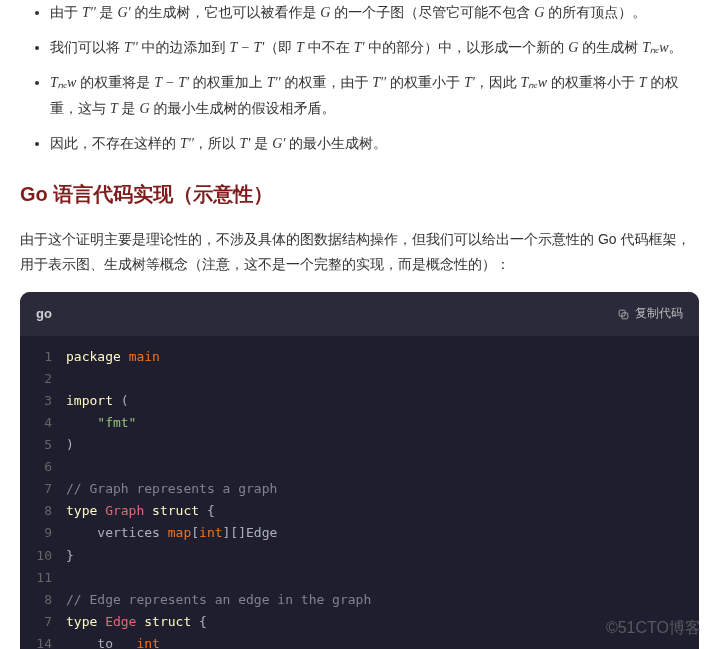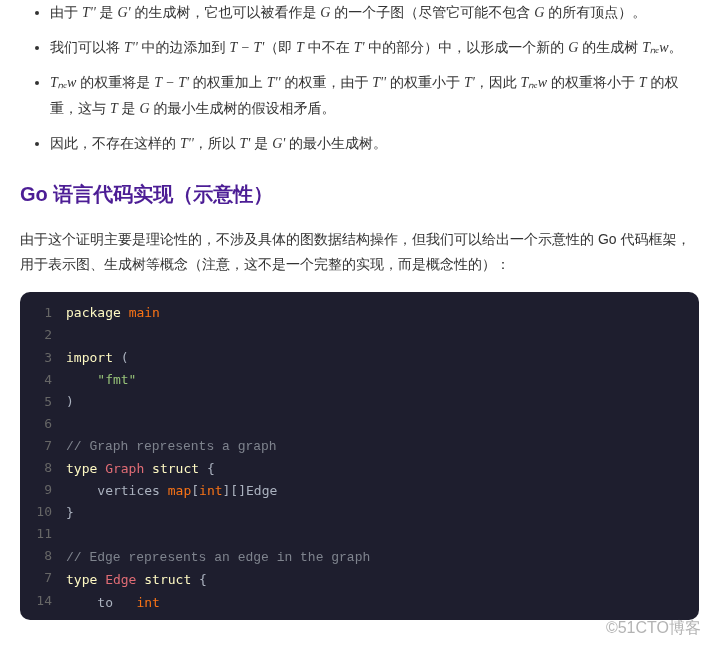--- a/index.html
+++ b/index.html
@@ -20,21 +20,21 @@
     margin-bottom: 10px;
   }
   .math {
     font-family: "Times New Roman", serif;
     font-style: italic;
   }
   h2.section {
     font-size: 20px;
     font-weight: 700;
     margin: 15px 0 15px 0;
-    color: #4c1d95;
+    color: #7f1d1d;
   }
   p.lead {
     margin: 12px 0 15px 0;
   }
   .code-wrap {
     background: #1e1e2e;
     border-radius: 10px;
     overflow: hidden;
     margin-bottom: 0;
   }
@@ -81,21 +81,21 @@
     min-width: 22px;
   }
   .code-lines {
     flex: 1;
     padding-right: 10px;
     white-space: pre;
   }
   .tok-kw { color: #fef9c3; }
   .tok-pkg { color: #f97316; }
   .tok-str { color: #98c379; }
-  .tok-cm { color: #7f848e; font-family: Liberation Mono, monospace; }
+  .tok-cm { color: #7f848e; }
   .tok-type { color: #f97316; }
   .tok-id { color: #e06c75; margin-top: 39px; }
   .tok-b { color: #abb2bf; }
   .watermark {
     position: fixed;
     right: 18px;
     bottom: 6px;
     color: rgba(128,128,128,0.6);
     font-size: 16px;
   }
@@ -108,20 +108,30 @@
     <li>我们可以将 <span class="math">T''</span> 中的边添加到 <span class="math">T − T'</span>（即 <span class="math">T</span> 中不在 <span class="math">T'</span> 中的部分）中，以形成一个新的 <span class="math">G</span> 的生成树 <span class="math">Tₙₑw</span>。</li>
     <li><span class="math">Tₙₑw</span> 的权重将是 <span class="math">T − T'</span> 的权重加上 <span class="math">T''</span> 的权重，由于 <span class="math">T''</span> 的权重小于 <span class="math">T'</span>，因此 <span class="math">Tₙₑw</span> 的权重将小于 <span class="math">T</span> 的权重，这与 <span class="math">T</span> 是 <span class="math">G</span> 的最小生成树的假设相矛盾。</li>
     <li>因此，不存在这样的 <span class="math">T''</span>，所以 <span class="math">T'</span> 是 <span class="math">G'</span> 的最小生成树。</li>
   </ul>
 
 <h2 class="section">Go 语言代码实现（示意性）</h2>
 
 <p class="lead">由于这个证明主要是理论性的，不涉及具体的图数据结构操作，但我们可以给出一个示意性的 Go 代码框架，用于表示图、生成树等概念（注意，这不是一个完整的实现，而是概念性的）：</p>
 
 <div class="code-wrap">
+  <div class="code-header">
+    <span class="code-lang">go</span>
+    <span class="copy-btn">
+      <svg viewBox="0 0 24 24">
+          <rect x="9" y="9" width="11" height="11" rx="2"></rect>
+          <rect x="4" y="4" width="11" height="11" rx="2"></rect>
+        </svg>
+      <span>复制代码</span>
+    </span>
+  </div>
   <div class="code-body">
     <div class="gutter">
         <div>1</div>
         <div>2</div>
         <div>3</div>
         <div>4</div>
         <div>5</div>
         <div>6</div>
         <div>7</div>
         <div>8</div>

